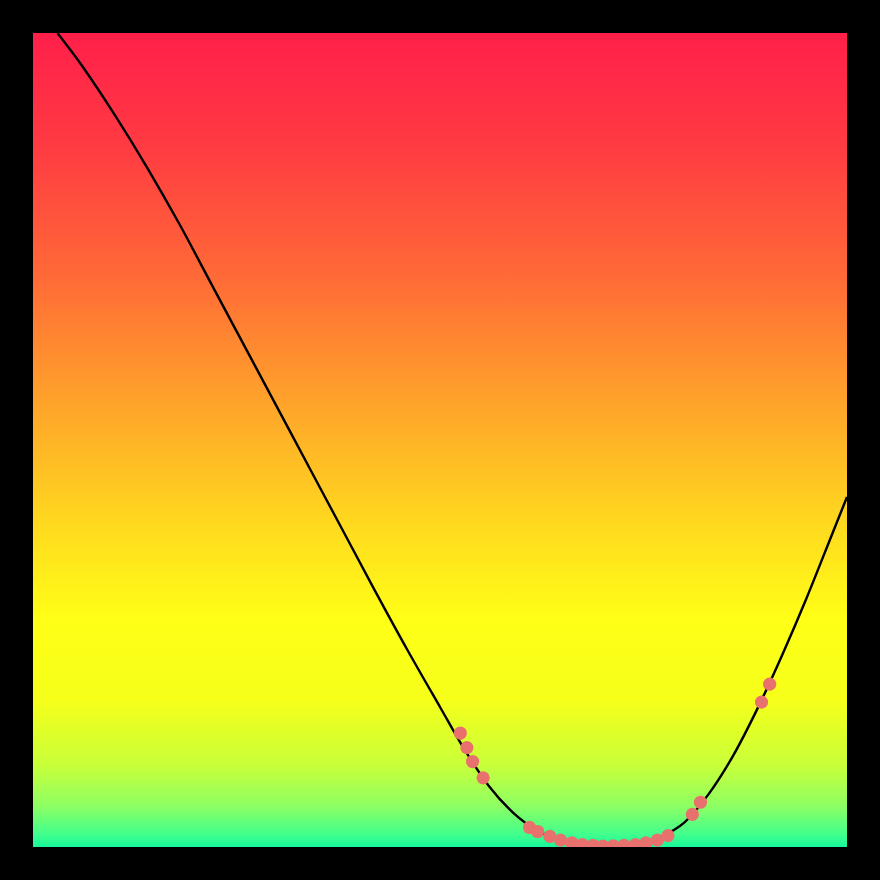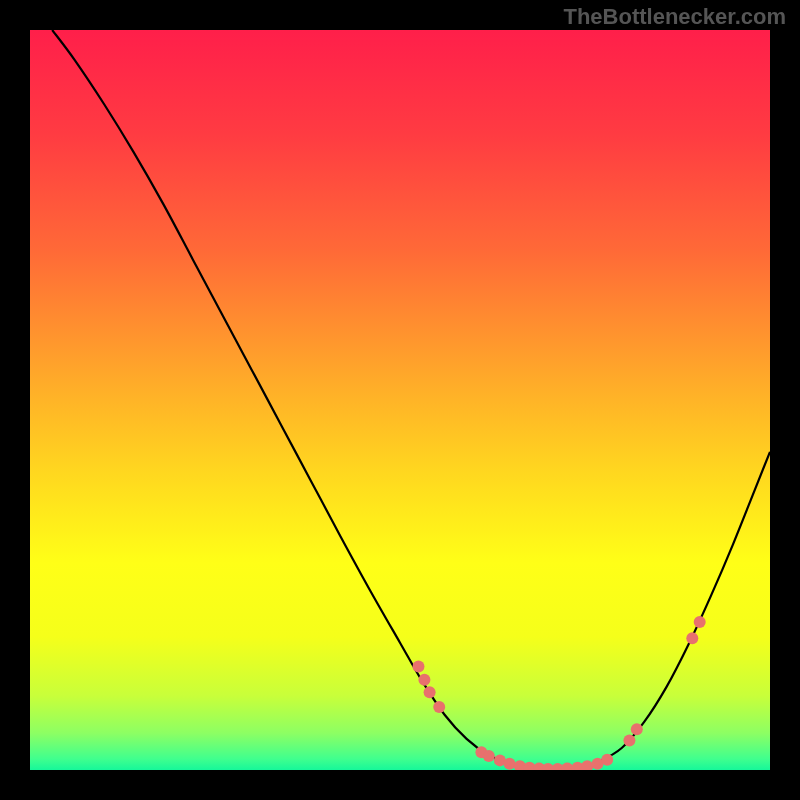--- a/index.html
+++ b/index.html
@@ -43,21 +43,20 @@
     stroke-width: 2.2;
   }
   .marker {
     fill: #e8716d;
     stroke: none;
   }
 </style>
 </head>
 <body>
 <div class="container">
-  <div class="watermark">TheBottlenecker.com</div>
   <div class="plot-area">
     <svg id="chart-svg" viewBox="0 0 740 740" preserveAspectRatio="none">
       <defs>
         <linearGradient id="bg-gradient" x1="0" y1="0" x2="0" y2="1">
             <stop offset="0%" stop-color="#ff1f4a"></stop>
             <stop offset="14.000000000000002%" stop-color="#ff3b42"></stop>
             <stop offset="30%" stop-color="#ff6a37"></stop>
             <stop offset="45%" stop-color="#ffa22b"></stop>
             <stop offset="60%" stop-color="#ffd81f"></stop>
             <stop offset="72%" stop-color="#ffff17"></stop>

